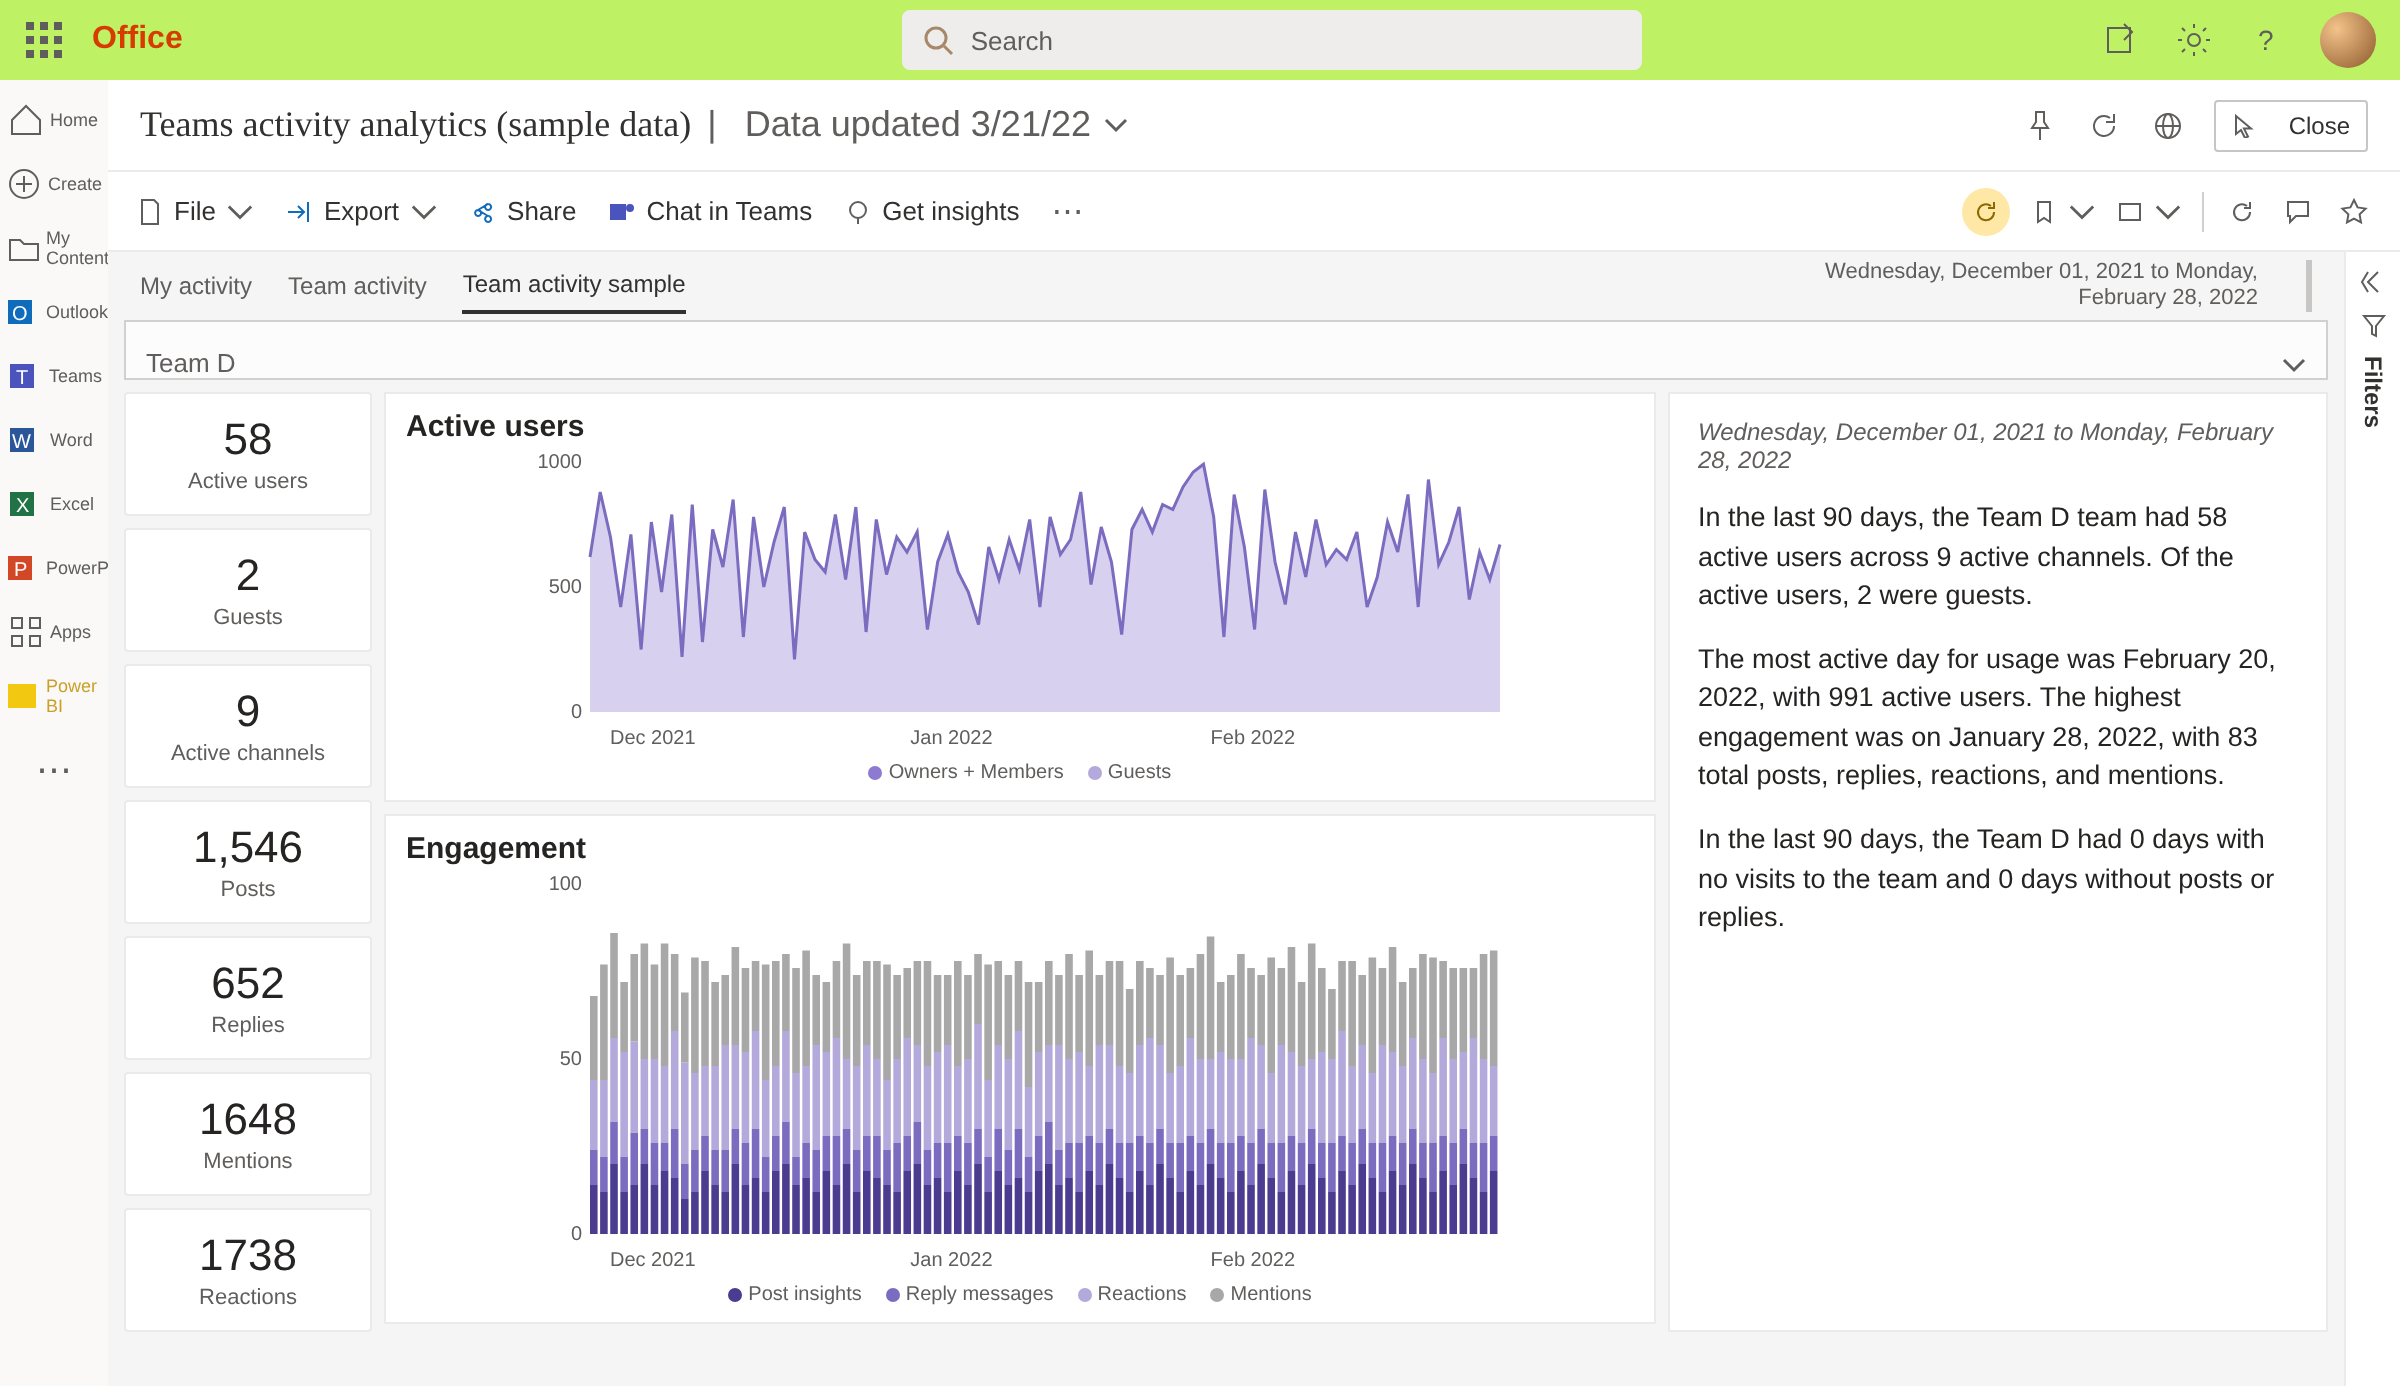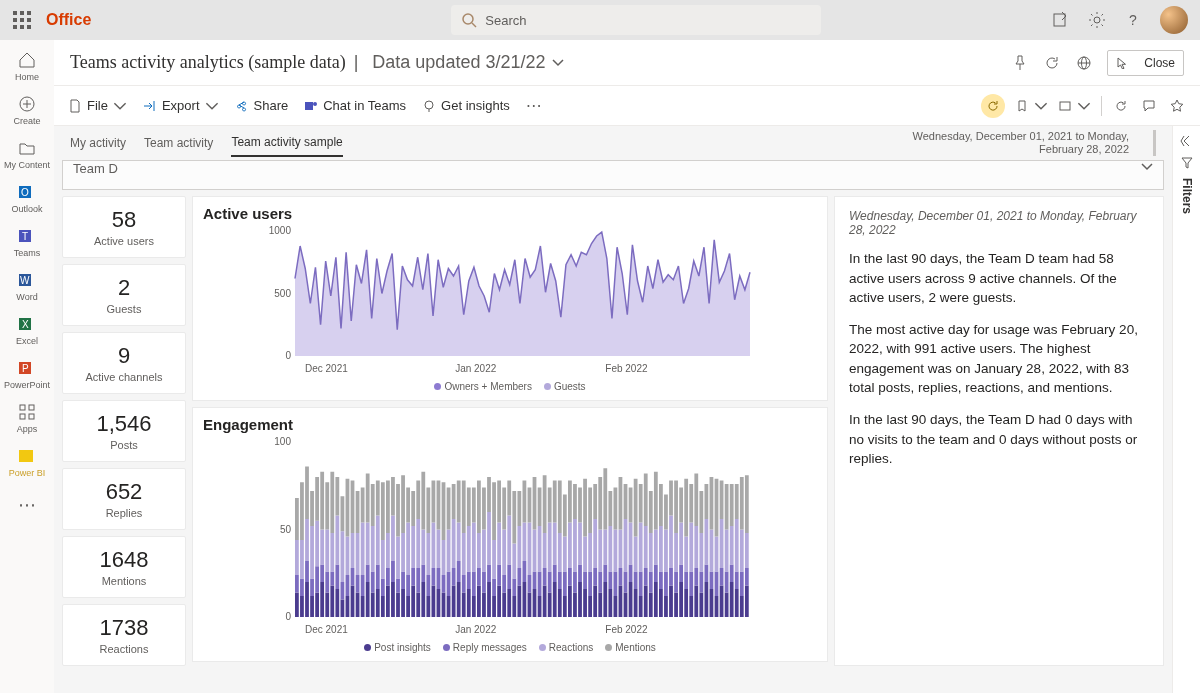--- a/index.html
+++ b/index.html
@@ -1,31 +1,31 @@
 <!DOCTYPE html>
 <html><head>
 <meta charset="utf-8">
 <style>
 * { box-sizing: border-box; margin: 0; padding: 0; }
 body { font-family: "Segoe UI", sans-serif; font-size: 13px; color: #323130; background: #faf9f8; width: 1200px; height: 693px; overflow: hidden; }
 
 
-.topbar { height: 40px; display: flex; align-items: center; padding: 0 12px; background: #e5e5e5; }
+.topbar { height: 40px; display: flex; align-items: center; padding: 0 12px; background: #bef264; }
 .waffle { width: 20px; height: 20px; margin-right: 14px; cursor: pointer; }
 .waffle svg rect { fill: #605e5c; }
 .brand { color: #d83b01; font-size: 16px; font-weight: 600; }
 .search { margin-left: 360px; width: 370px; height: 30px; background: #eeedeb; border-radius: 4px; display: flex; align-items: center; padding: 0 10px; color: #605e5c; }
 .search svg { width: 16px; height: 16px; margin-right: 8px; }
 .topbar-right { margin-left: auto; display: flex; align-items: center; gap: 18px; }
 .icon-btn { width: 18px; height: 18px; display: inline-flex; align-items: center; justify-content: center; cursor: pointer; color: #605e5c; }
 .avatar { width: 28px; height: 28px; border-radius: 50%; background: radial-gradient(circle at 30% 30%, #f4c28a, #8b5a2b); }
 
 
 .leftrail { position: absolute; left: 0; top: 40px; width: 54px; height: 653px; background: #faf9f8; display: flex; flex-direction: column; align-items: center; padding-top: 6px; gap: 4px; }
-.rail-item { width: 48px; display: flex; flex-direction: column; align-items: center; gap: 2px; padding: 4px 0; cursor: pointer; color: #605e5c; font-size: 9px; }
+.rail-item { width: 48px; display: flex; flex-direction: row; align-items: center; gap: 2px; padding: 4px 0; cursor: pointer; color: #605e5c; font-size: 9px; }
 .rail-ico { width: 20px; height: 20px; display: flex; align-items: center; justify-content: center; }
 .rail-item.active .rail-label { color: #cba02a; }
 .ellipsis { font-size: 18px; color: #605e5c; margin-top: 8px; cursor: pointer; }
 
 
 .page { position: absolute; left: 54px; top: 40px; right: 0; bottom: 0; background: #fff; display: flex; flex-direction: column; }
 .page-head { height: 46px; display: flex; align-items: center; padding: 0 16px; border-bottom: 1px solid #edebe9; }
 .page-title { font-size: 18px; color: #323130; font-family: Liberation Serif, serif; }
 .page-sub { font-size: 18px; color: #605e5c; margin-left: 6px; }
 .page-head-right { margin-left: auto; display: flex; align-items: center; gap: 14px; }
@@ -42,21 +42,21 @@
 
 .content { flex: 1; display: flex; background: #f5f5f5; position: relative; }
 .main { flex: 1; padding: 0 8px 8px 8px; overflow: hidden; }
 .tabs { height: 34px; display: flex; align-items: center; gap: 18px; padding: 0 8px; font-size: 12px; color: #605e5c; }
 .tab { cursor: pointer; padding: 6px 0; }
 .tab.sel { color: #323130; border-bottom: 2px solid #323130; }
 .date-range { margin-left: auto; font-size: 11px; color: #605e5c; text-align: right; max-width: 220px; line-height: 1.2; overflow: hidden; }
 .vbar { width: 3px; height: 26px; background: #c8c6c4; margin-left: 6px; }
 
 
-.team-sel { height: 30px; border: 1px solid #d2d0ce; background: #fcfcfc; display: flex; align-items: flex-start; padding: 0 10px; font-size: 13px; color: #605e5c; margin-bottom: 6px; cursor: pointer; }
+.team-sel { height: 30px; border: 1px solid #d2d0ce; background: #fcfcfc; display: flex; align-items: flex-end; padding: 0 10px; font-size: 13px; color: #605e5c; margin-bottom: 6px; cursor: pointer; }
 .team-sel .chev { margin-left: auto; }
 
 .grid { display: flex; gap: 6px; }
 .cards-col { width: 124px; display: flex; flex-direction: column; gap: 6px; }
 .card { background: #fff; border: 1px solid #eaeaea; border-radius: 2px; text-align: center; padding: 10px 4px; }
 .card-val { font-size: 22px; font-weight: 400; color: #252423; }
 .card-lbl { font-size: 11px; color: #605e5c; margin-top: 2px; }
 
 .charts-col { flex: 1; display: flex; flex-direction: column; gap: 6px; }
 .panel { background: #fff; border: 1px solid #eaeaea; padding: 8px 10px; }

